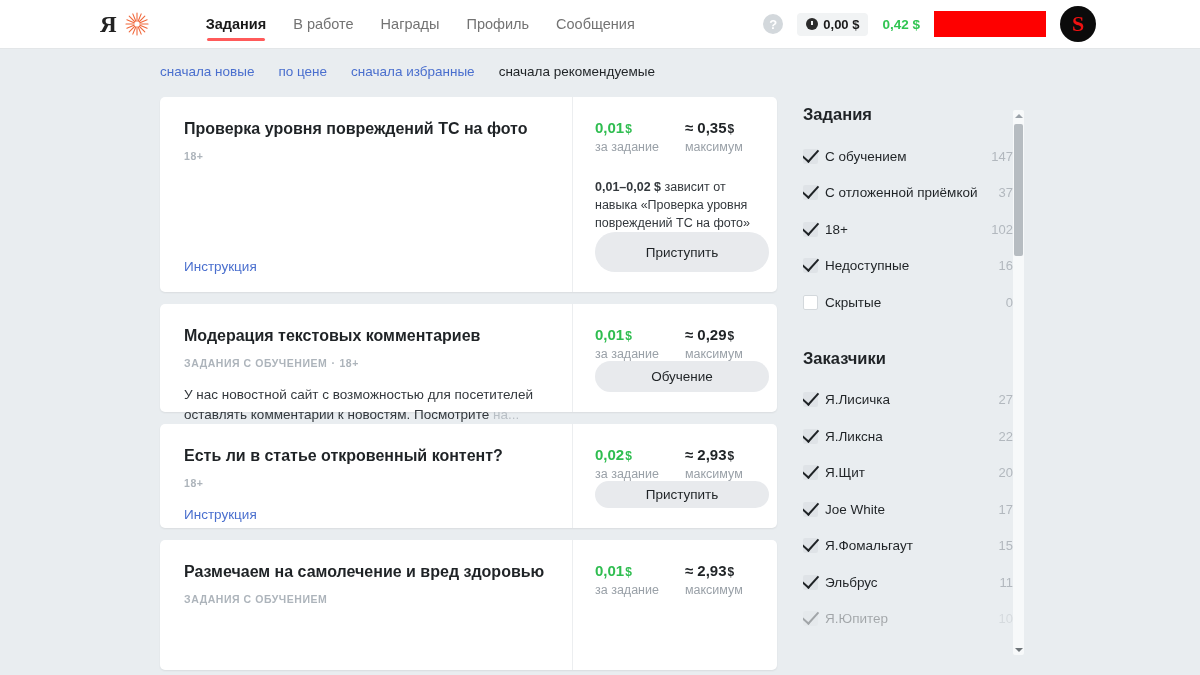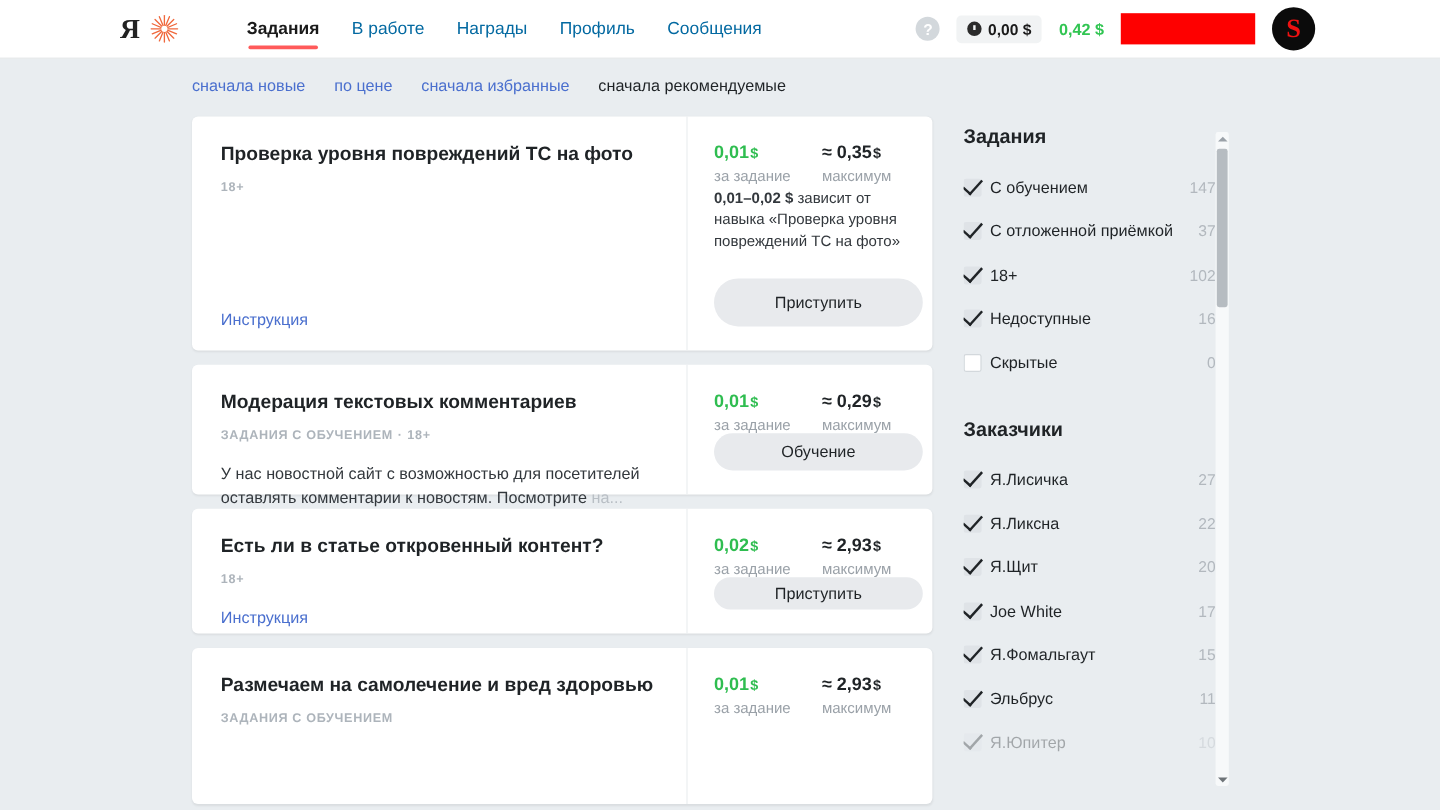--- a/index.html
+++ b/index.html
@@ -18,21 +18,21 @@
     display: flex; align-items: center;
     border-bottom: 1px solid #e3e6e8;
   }
   .logo-wrap { display: flex; align-items: center; margin-left: 100px; gap: 7px; }
   .logo-ya { font-size: 23px; font-weight: 700; color: #222; line-height: 1; font-family: "Liberation Serif", serif; }
   .logo-burst { width: 26px; height: 26px; position: relative; }
 
   .nav { display: flex; align-items: center; margin-left: 56px; height: 49px; gap: 27px; }
   .nav-item {
     position: relative; height: 49px; display: flex; align-items: center;
-    font-size: 14.5px; color: #0369a1; cursor: pointer; white-space: nowrap;
+    font-size: 14.5px; color: #737373; cursor: pointer; white-space: nowrap;
   }
   .nav-item.active { color: #1a1a1a; font-weight: 700; }
   .nav-item.active::after {
     content: ""; position: absolute; left: 1px; right: 1px; bottom: 8px;
     height: 3px; background: #ff5a5a; border-radius: 2px;
   }
 
   .header-right {
     margin-left: auto; display: flex; align-items: center; gap: 14px; padding-right: 104px;
   }
@@ -96,21 +96,21 @@
     border-left: 1px solid #eceef0; display: flex; flex-direction: column;
   }
   .price-row { display: flex; gap: 26px; }
   .price-col { display: flex; flex-direction: column; }
   .price-main { font-size: 15px; font-weight: 700; color: #2fbd50; white-space: nowrap; }
   .price-main .cur { font-size: 12px; margin-left: 1px; }
   .price-max { font-size: 15px; font-weight: 700; color: #1f2326; white-space: nowrap; }
   .price-max .cur { font-size: 12px; margin-left: 1px; }
   .price-label { margin-top: 4px; font-size: 12.5px; color: #9aa1a8; white-space: nowrap; }
   .price-note {
-    margin-top: 2px; font-size: 12.5px; color: #33383d; line-height: 1.45;
+    margin-top: 24px; font-size: 12.5px; color: #33383d; line-height: 1.45;
   }
   .price-note b { font-weight: 700; }
   .btn {
     margin-top: auto; align-self: stretch;
     background: #e8eaed; border: none; border-radius: 20px;
     height: 40px; font-size: 13.5px; font-weight: 400; color: #1f2326;
     cursor: pointer; font-family: inherit;
   }
   .card.c1 { height: 195px; }
   .card.c2 { height: 108px; }

